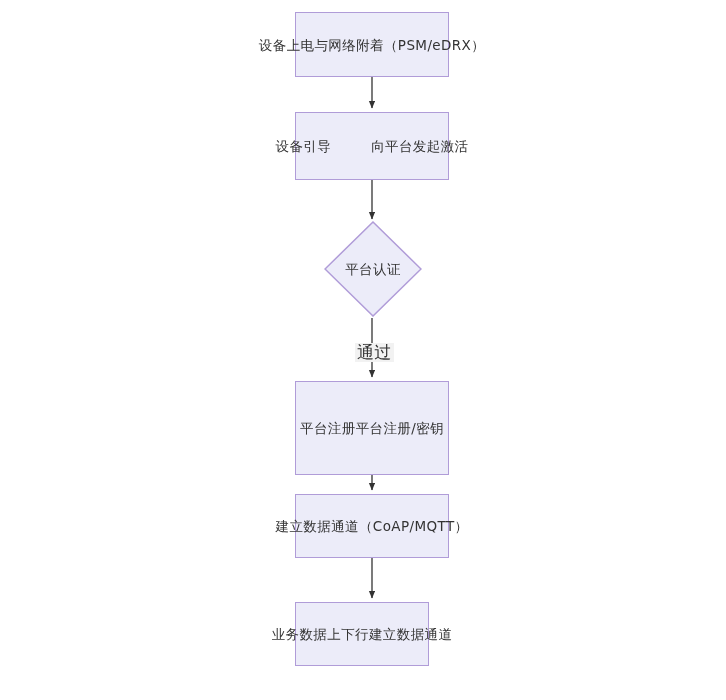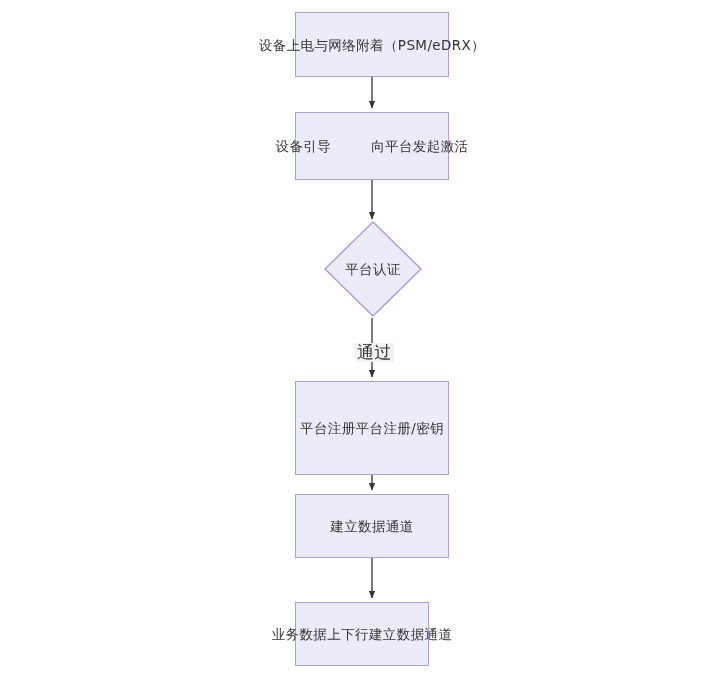--- a/index.html
+++ b/index.html
@@ -116,18 +116,19 @@
 
 <div class="edge-label" style="left:355px; top:343px;">通过</div>
 
 <div class="node" style="left:295px; top:381px; width:154px; height:94px;">
   <span class="line">平台注册</span>
   <span class="line">平台注册/密钥</span>
 </div>
 
 <div class="node" style="left:295px; top:494px; width:154px; height:64px;">
   <span class="line">建立数据通道</span>
+  <span class="line">（CoAP/MQTT）</span>
 </div>
 
 <div class="node" style="left:295px; top:602px; width:134px; height:64px;">
   <span class="line">业务数据上下行</span>
   <span class="line">建立数据通道</span>
 </div>
 
 </body></html>

